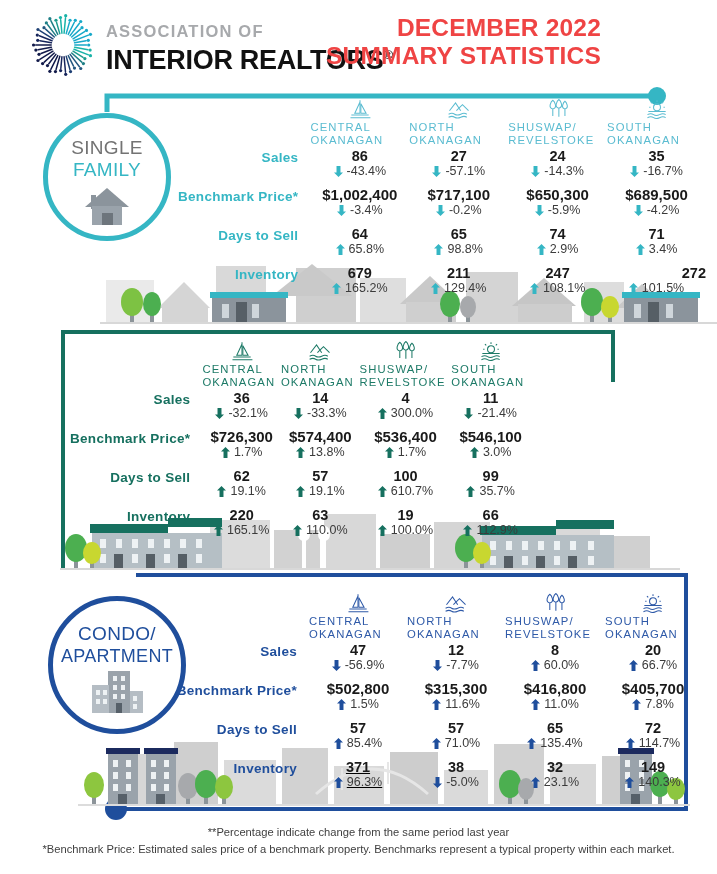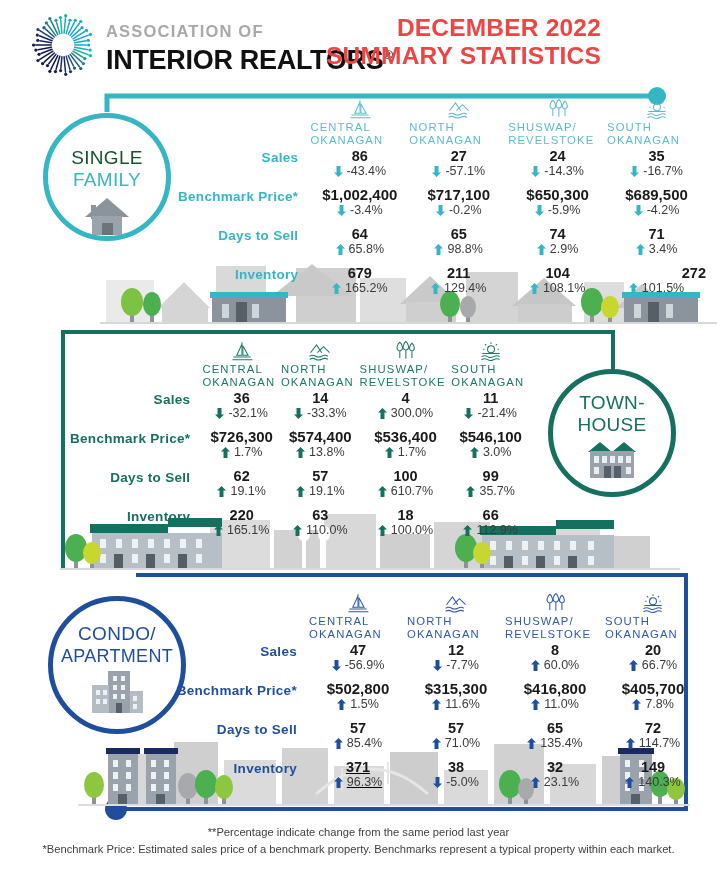--- a/index.html
+++ b/index.html
@@ -166,21 +166,21 @@
   </div>
 
   <div class="section" id="sec-sf" style="left:0;top:82px;width:717px;height:240px;">
 
     <svg class="frame" style="left:0;top:0;width:717px;height:240px;" viewBox="0 0 717 240">
       <path d="M107 30 L107 14 L653 14" fill="none" stroke="#35b6c4" stroke-width="5"></path>
       <circle cx="657" cy="14" r="9" fill="#35b6c4"></circle>
     </svg>
 
     <div class="badge" style="left:43px;top:31px;width:128px;height:128px;border:5px solid #35b6c4;padding-top:19px;">
-      <div class="badge-label" style="color:#14532d;margin-top:10px;">SINGLE</div>
+      <div class="badge-label" style="color:#737373;">SINGLE</div>
       <div class="badge-label" style="color:#35b6c4;">FAMILY</div>
       <svg class="badge-icon" width="56" height="42" viewBox="0 0 56 42">
         <rect x="12" y="12" width="5" height="14" fill="#8b949c"></rect>
         <path d="M28 5 L50 24 L6 24 Z" fill="#8b949c"></path>
         <rect x="13" y="23" width="30" height="19" fill="#9aa3ab"></rect>
         <rect x="23" y="30" width="11" height="12" fill="#6d757c"></rect>
       </svg>
     </div>
 
     <table class="stats" style="left:178px;top:16px;width:528px;">
@@ -365,21 +365,21 @@
             <td class="cell" style="padding-top: 7px;">
               <div class="val">211</div>
               <div class="chg">
                 <svg class="arrow" viewBox="0 0 10 12">
                   <path d="M5 0 L10 5 H7.2 V12 H2.8 V5 H0 Z" fill="#35b6c4"></path>
                 </svg>
                 <span>129.4%</span>
               </div>
             </td>
             <td class="cell" style="padding-top: 7px;">
-              <div class="val">104</div>
+              <div class="val">247</div>
               <div class="chg">
                 <svg class="arrow" viewBox="0 0 10 12">
                   <path d="M5 0 L10 5 H7.2 V12 H2.8 V5 H0 Z" fill="#35b6c4"></path>
                 </svg>
                 <span>108.1%</span>
               </div>
             </td>
             <td class="cell" style="padding-top: 7px; text-align: right;">
               <div class="val">272</div>
               <div class="chg">
@@ -436,41 +436,20 @@
       </g>
       <rect x="0" y="60" width="617" height="2" fill="#d8d8d8"></rect>
     </svg>
   </div>
 
   <div class="section" id="sec-th" style="left:0;top:322px;width:717px;height:250px;">
     <svg class="frame" style="left:0;top:0;width:717px;height:250px;" viewBox="0 0 717 250">
       <path d="M63 248 L63 10 L613 10 L613 60" fill="none" stroke="#16705f" stroke-width="4"></path>
     </svg>
 
-    <div class="badge" style="left:548px;top:47px;width:128px;height:128px;border:5px solid #16705f;padding-top:18px;">
-      <div class="badge-label" style="color:#16705f;">TOWN-</div>
-      <div class="badge-label" style="color:#16705f;">HOUSE</div>
-      <svg class="badge-icon" width="64" height="40" viewBox="0 0 64 40">
-        <path d="M8 14 L20 4 L32 14 L44 4 L56 14 Z" fill="#16705f"></path>
-        <rect x="17" y="6" width="4" height="7" fill="#16705f"></rect>
-        <rect x="41" y="6" width="4" height="7" fill="#16705f"></rect>
-        <rect x="10" y="13" width="44" height="27" fill="#9aa3ab"></rect>
-        <g fill="#e9eef1">
-          <rect x="14" y="18" width="5" height="7"></rect>
-            <rect x="22" y="18" width="5" height="7"></rect>
-          <rect x="30" y="18" width="5" height="7"></rect>
-            <rect x="38" y="18" width="5" height="7"></rect>
-          <rect x="46" y="18" width="5" height="7"></rect>
-          <rect x="14" y="29" width="5" height="7"></rect>
-            <rect x="46" y="29" width="5" height="7"></rect>
-        </g>
-        <rect x="24" y="28" width="7" height="12" fill="#566069"></rect>
-        <rect x="34" y="28" width="7" height="12" fill="#566069"></rect>
-      </svg>
-    </div>
 
     <table class="stats" style="left:70px;top:18px;width:460px;">
       <tbody>
           <tr>
         <td style="width:120px;"></td>
         <td class="col-head" style="width:85px;">
           <svg class="region-icon" viewBox="0 0 30 24" width="26" height="22">
             <path d="M15 2 L15 17 M15 4 L9 17 L15 17" fill="none" stroke="#1d7a67" stroke-width="1.2"></path>
             <path d="M16 6 L22 17 L16 17 Z" fill="none" stroke="#1d7a67" stroke-width="1.2"></path>
             <path d="M5 19 h20 M4 22 h23" stroke="#1d7a67" stroke-width="1.2" fill="none"></path>
@@ -647,21 +626,21 @@
             <td class="cell" style="padding-top: 7px;">
               <div class="val">63</div>
               <div class="chg">
                 <svg class="arrow" viewBox="0 0 10 12">
                   <path d="M5 0 L10 5 H7.2 V12 H2.8 V5 H0 Z" fill="#16705f"></path>
                 </svg>
                 <span>110.0%</span>
               </div>
             </td>
             <td class="cell" style="padding-top: 7px;">
-              <div class="val">18</div>
+              <div class="val">19</div>
               <div class="chg">
                 <svg class="arrow" viewBox="0 0 10 12">
                   <path d="M5 0 L10 5 H7.2 V12 H2.8 V5 H0 Z" fill="#16705f"></path>
                 </svg>
                 <span>100.0%</span>
               </div>
             </td>
             <td class="cell" style="padding-top: 7px;">
               <div class="val">66</div>
               <div class="chg">

